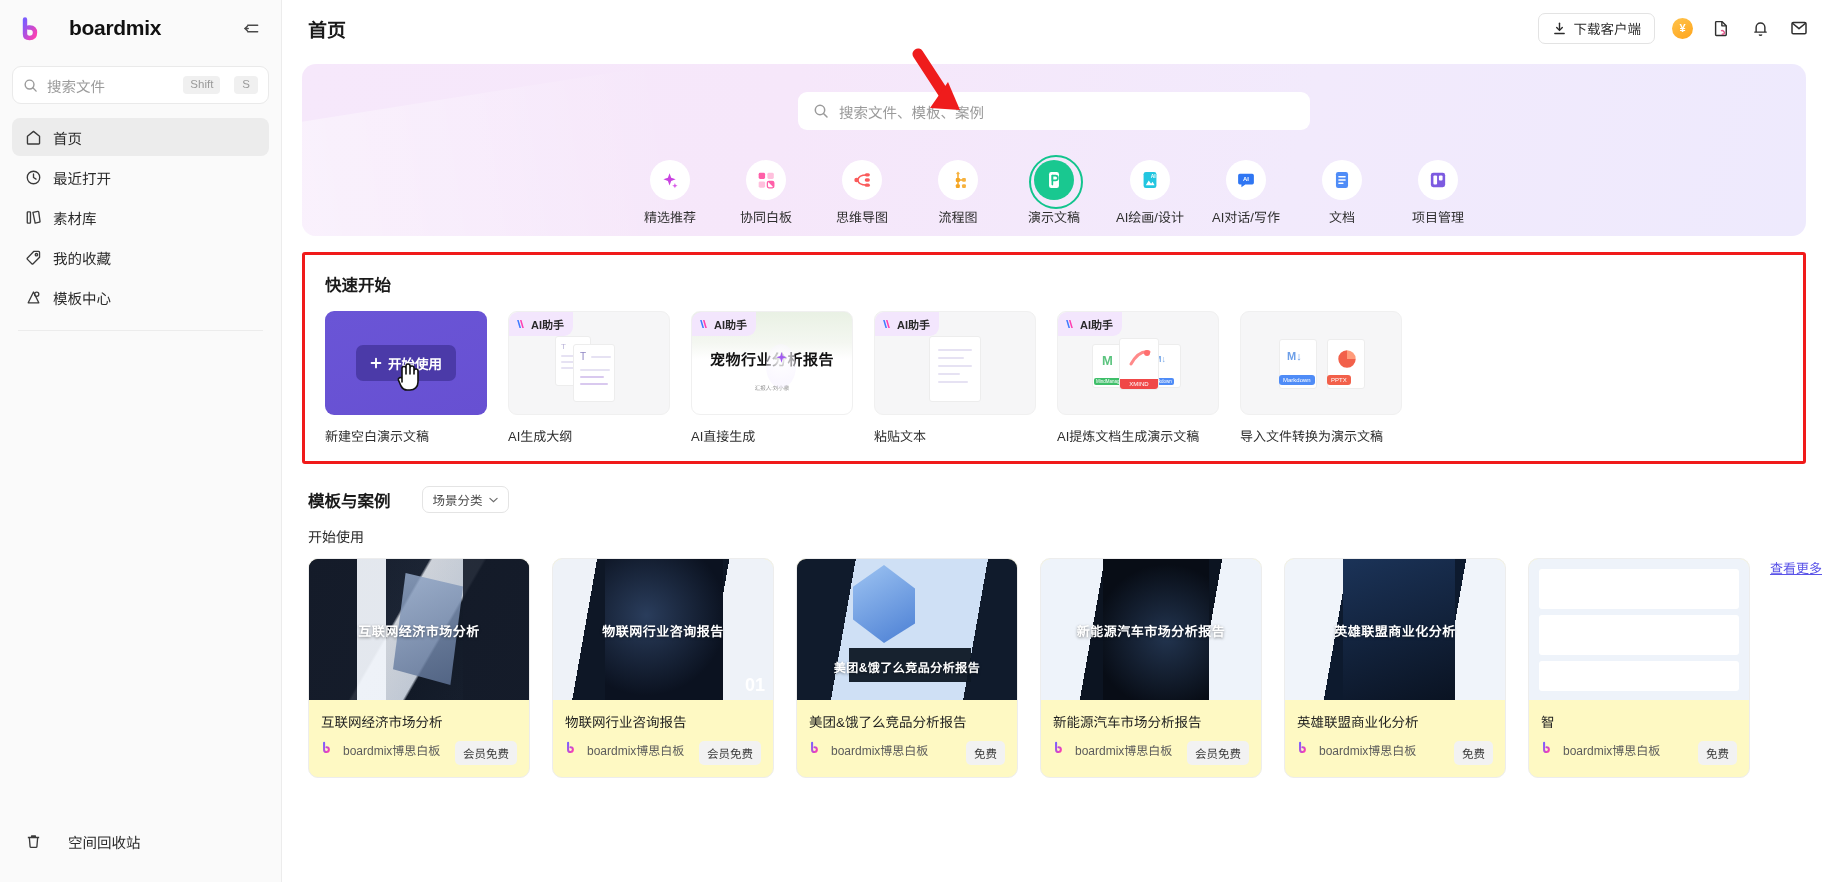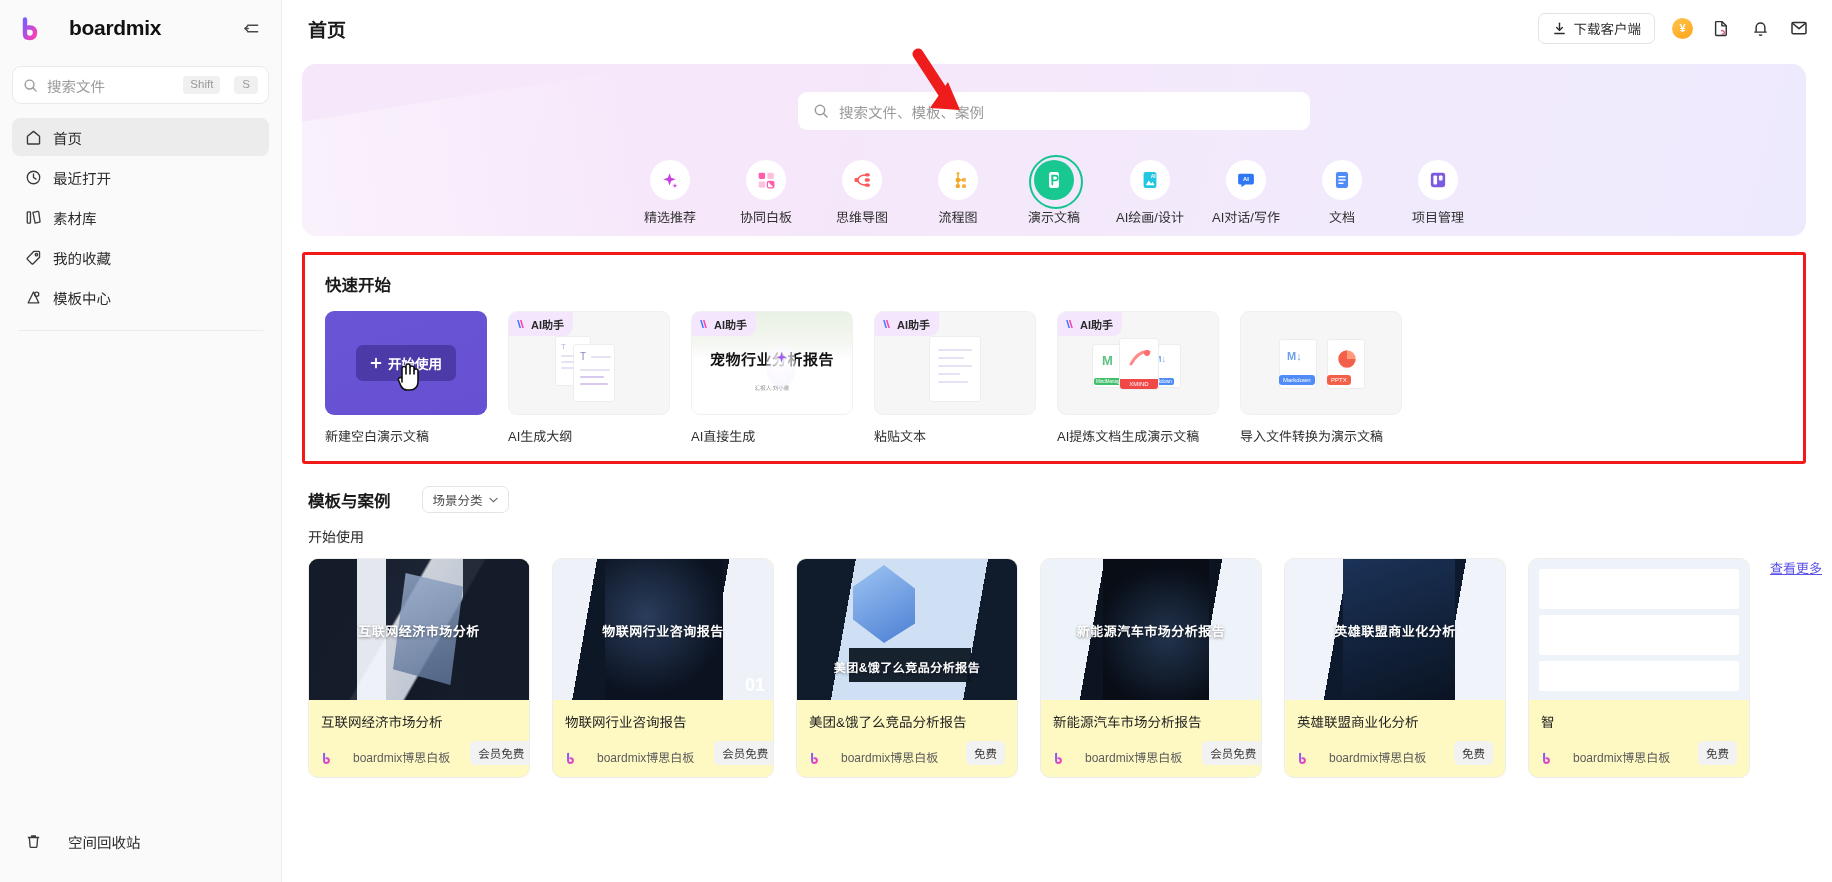--- a/index.html
+++ b/index.html
@@ -162,21 +162,21 @@
   .tpl-band{
     position:absolute; left:50%; top:50%; transform:translate(-50%,-50%);
     width:100%; height:100%; display:flex; align-items:center; justify-content:center;
   }
   .tpl-name-ov{
     color:#fff; font-size:13px; font-weight:700; letter-spacing:.5px; z-index:4;
     text-shadow:0 1px 3px rgba(0,0,0,.45);
   }
   .tpl-body{ padding:11px 12px 12px; }
   .tpl-name{ font-size:13.5px; color:#1f1f1f; white-space:nowrap; overflow:hidden; text-overflow:ellipsis;}
-  .tpl-meta{ display:flex; align-items:flex-end; margin-top:10px; gap:20px;}
+  .tpl-meta{ display:flex; align-items:flex-start; margin-top:10px; gap:10px;}
   .tpl-author{ font-size:12px; color:#5c5c5c; white-space:nowrap;}
   .tpl-price{
     margin-left:auto; background:#f2f2f2; color:#3a3a3a; font-size:11.5px;
     padding:4px 8px; border-radius:5px; white-space:nowrap;
   }
   .bm-mini{ width:12px; height:13px; flex:0 0 12px;}
 
   
   .arrow{ position:absolute; z-index:40; pointer-events:none; }
   .cursor{ position:absolute; z-index:45; }

